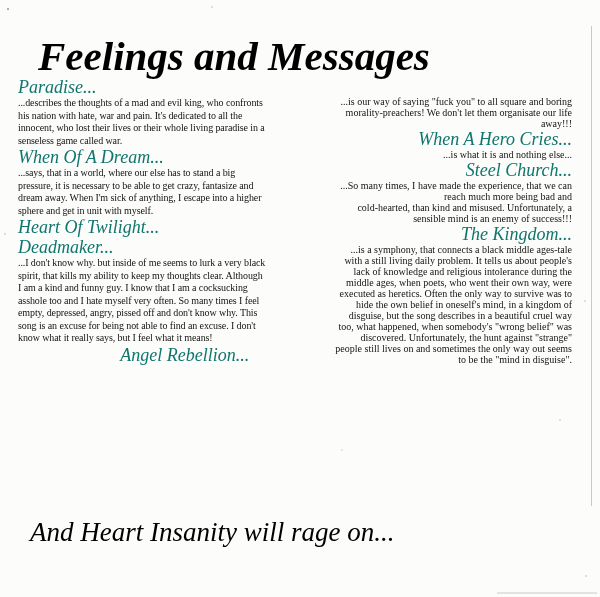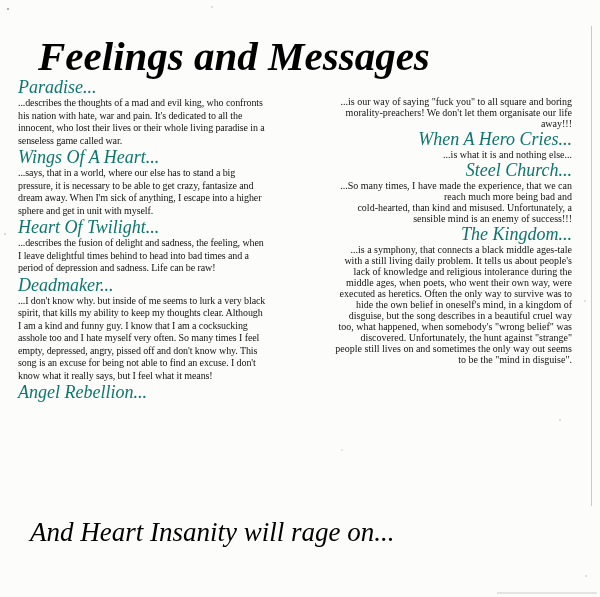--- a/index.html
+++ b/index.html
@@ -78,20 +78,21 @@
   .song-heading {
     margin: 0;
     font-style: italic;
     font-weight: normal;
     font-size: 18px;
     line-height: 20px;
     color: #0f766e;
     white-space: pre;
   }
   .trailing-heading {
+    text-align: right;
     padding-right: 16px;
   }
   .song-body {
     margin: 0;
     font-size: 10px;
     line-height: 12.5px;
     letter-spacing: -0.1px;
     white-space: pre;
   }
   .right-col .song-body {
@@ -121,30 +122,27 @@
 
   <h1 class="page-title">Feelings and Messages</h1>
 
   <div class="left-col">
     <h2 class="song-heading">Paradise...</h2>
     <p class="song-body">...describes the thoughts of a mad and evil king, who confronts
 his nation with hate, war and pain. It's dedicated to all the
 innocent, who lost their lives or their whole living paradise in a
 senseless game called war.</p>
 
-    <h2 class="song-heading">Wings Of A Heart...</h2>
+    <h2 class="song-heading">When Of A Dream...</h2>
     <p class="song-body">...says, that in a world, where our else has to stand a big
 pressure, it is necessary to be able to get crazy, fantasize and
 dream away. When I'm sick of anything, I escape into a higher
 sphere and get in unit with myself.</p>
 
     <h2 class="song-heading">Heart Of Twilight...</h2>
-    <p class="song-body">...describes the fusion of delight and sadness, the feeling, when
-I leave delightful times behind to head into bad times and a
-period of depression and sadness. Life can be raw!</p>
 
     <h2 class="song-heading">Deadmaker...</h2>
     <p class="song-body">...I don't know why. but inside of me seems to lurk a very black
 spirit, that kills my ability to keep my thoughts clear. Although
 I am a kind and funny guy. I know that I am a cocksucking
 asshole too and I hate myself very often. So many times I feel
 empty, depressed, angry, pissed off and don't know why. This
 song is an excuse for being not able to find an excuse. I don't
 know what it really says, but I feel what it means!</p>
 

